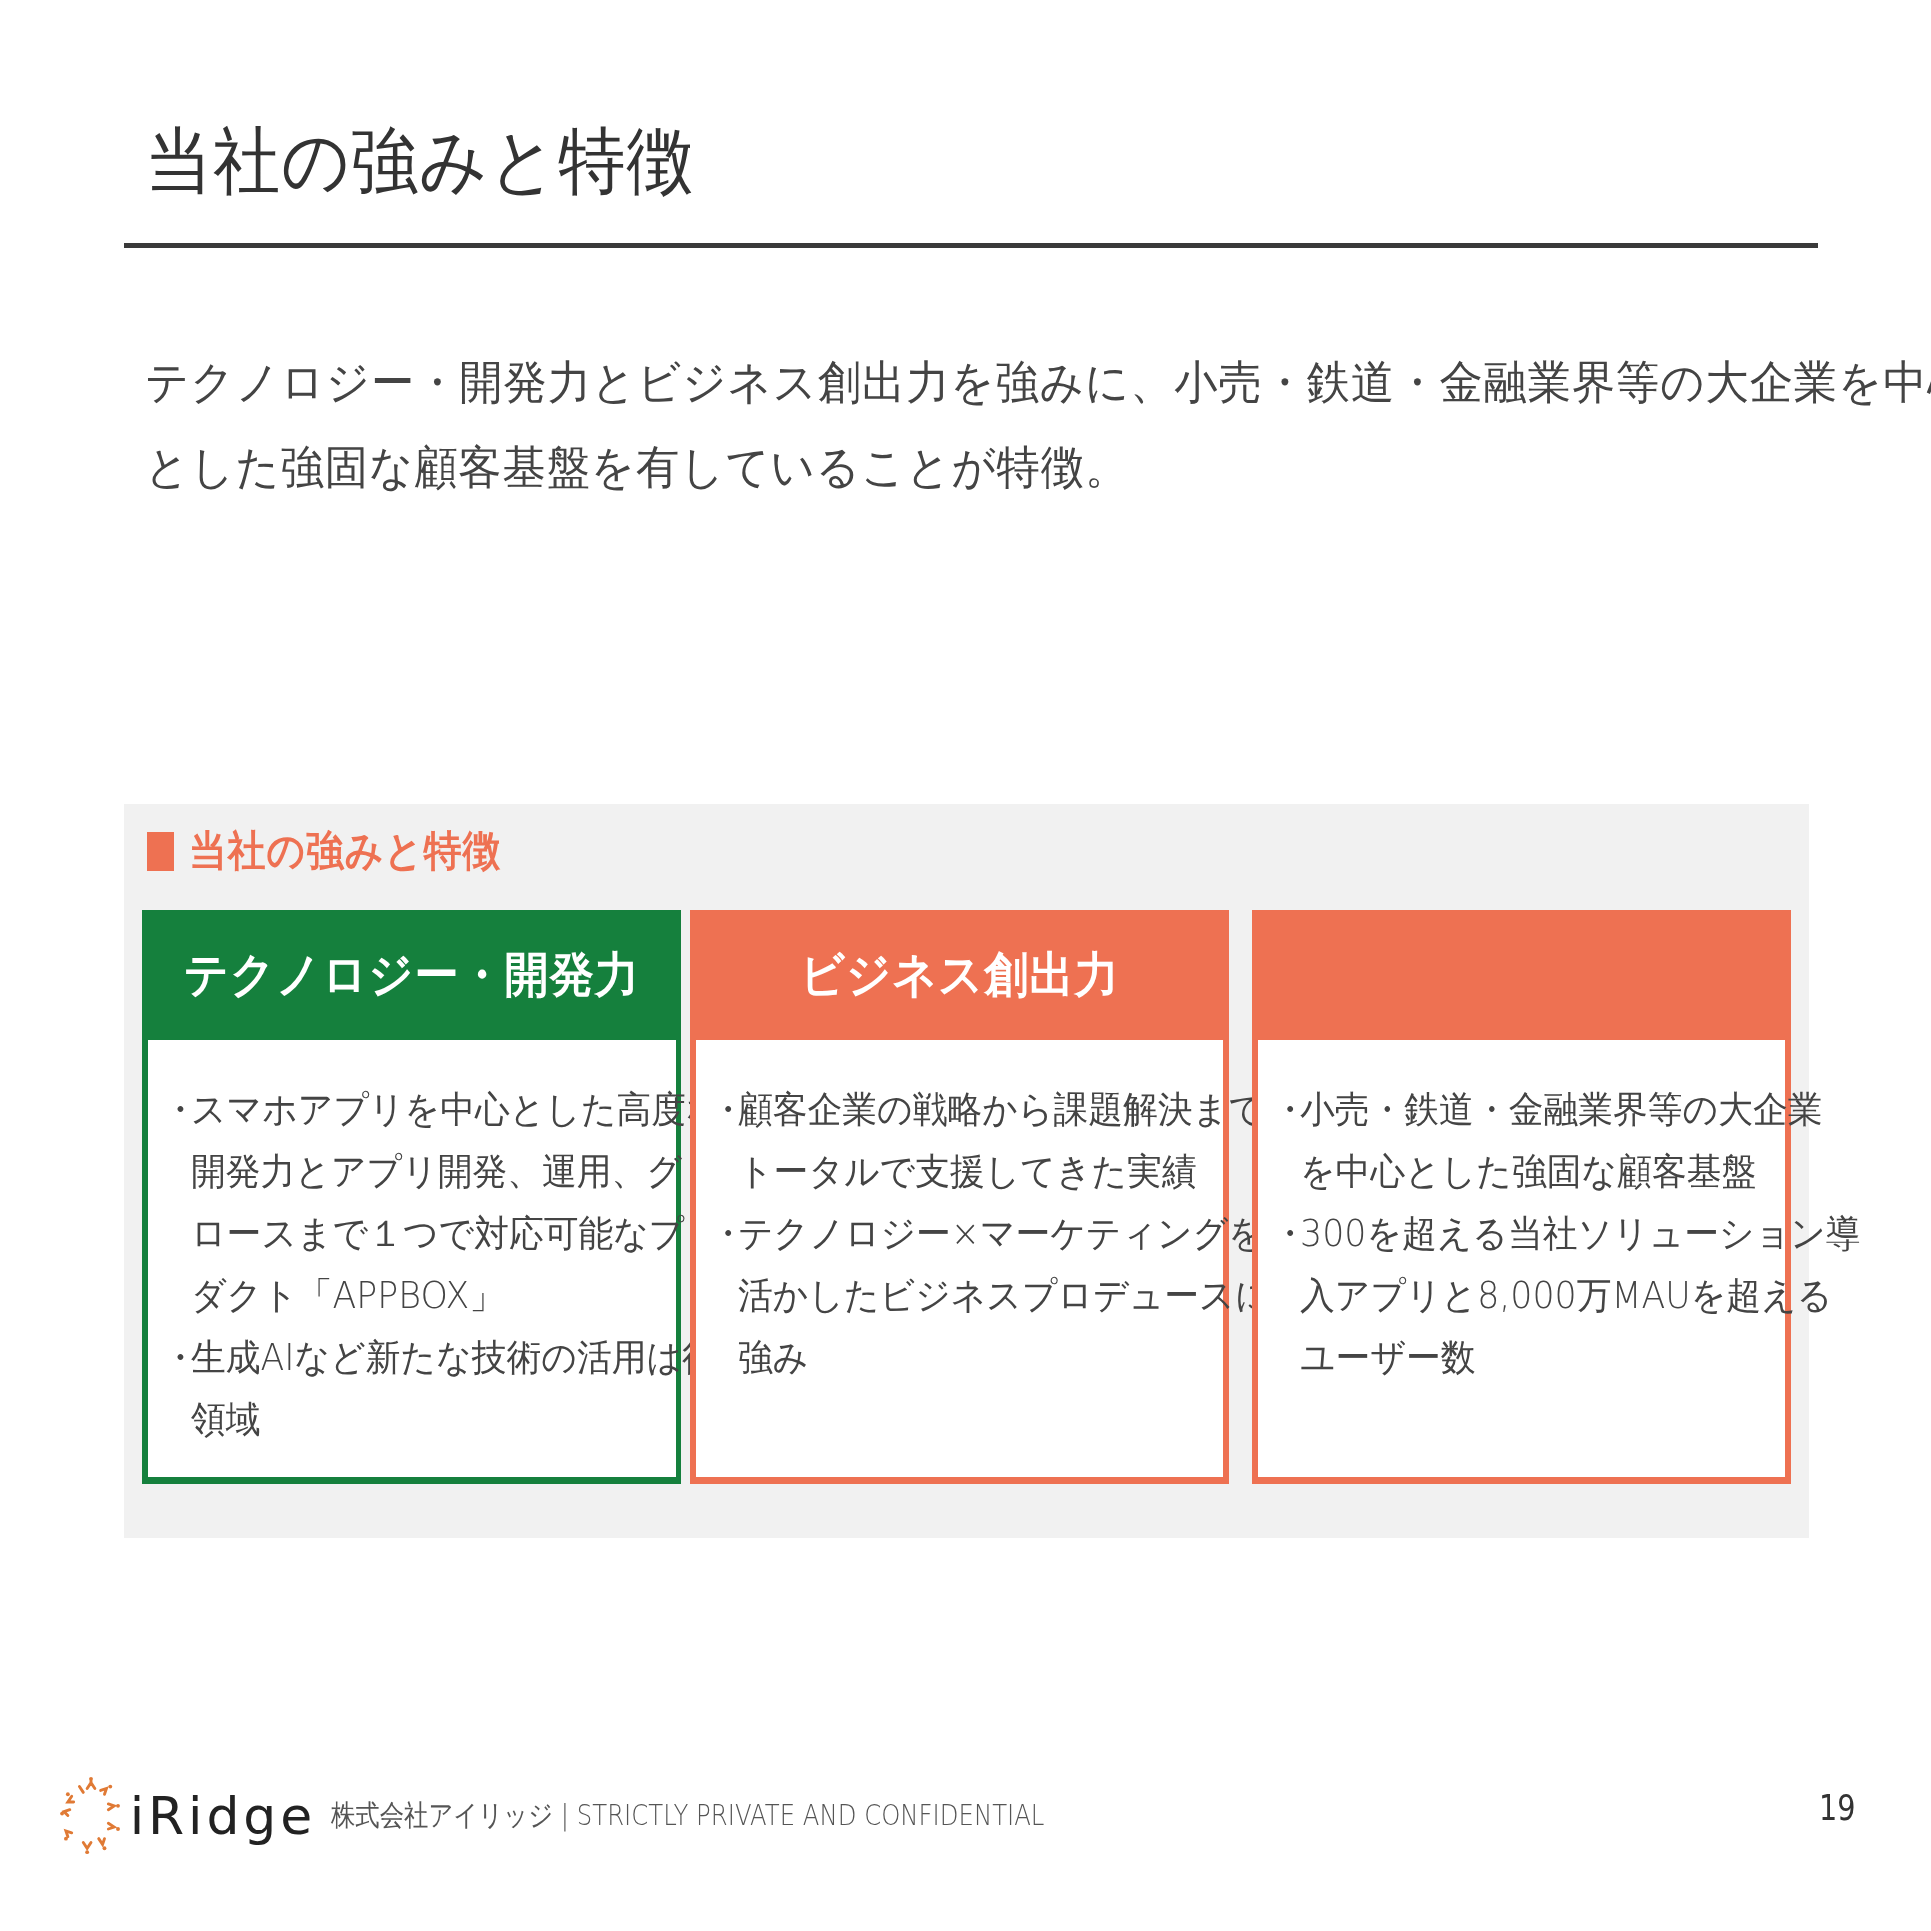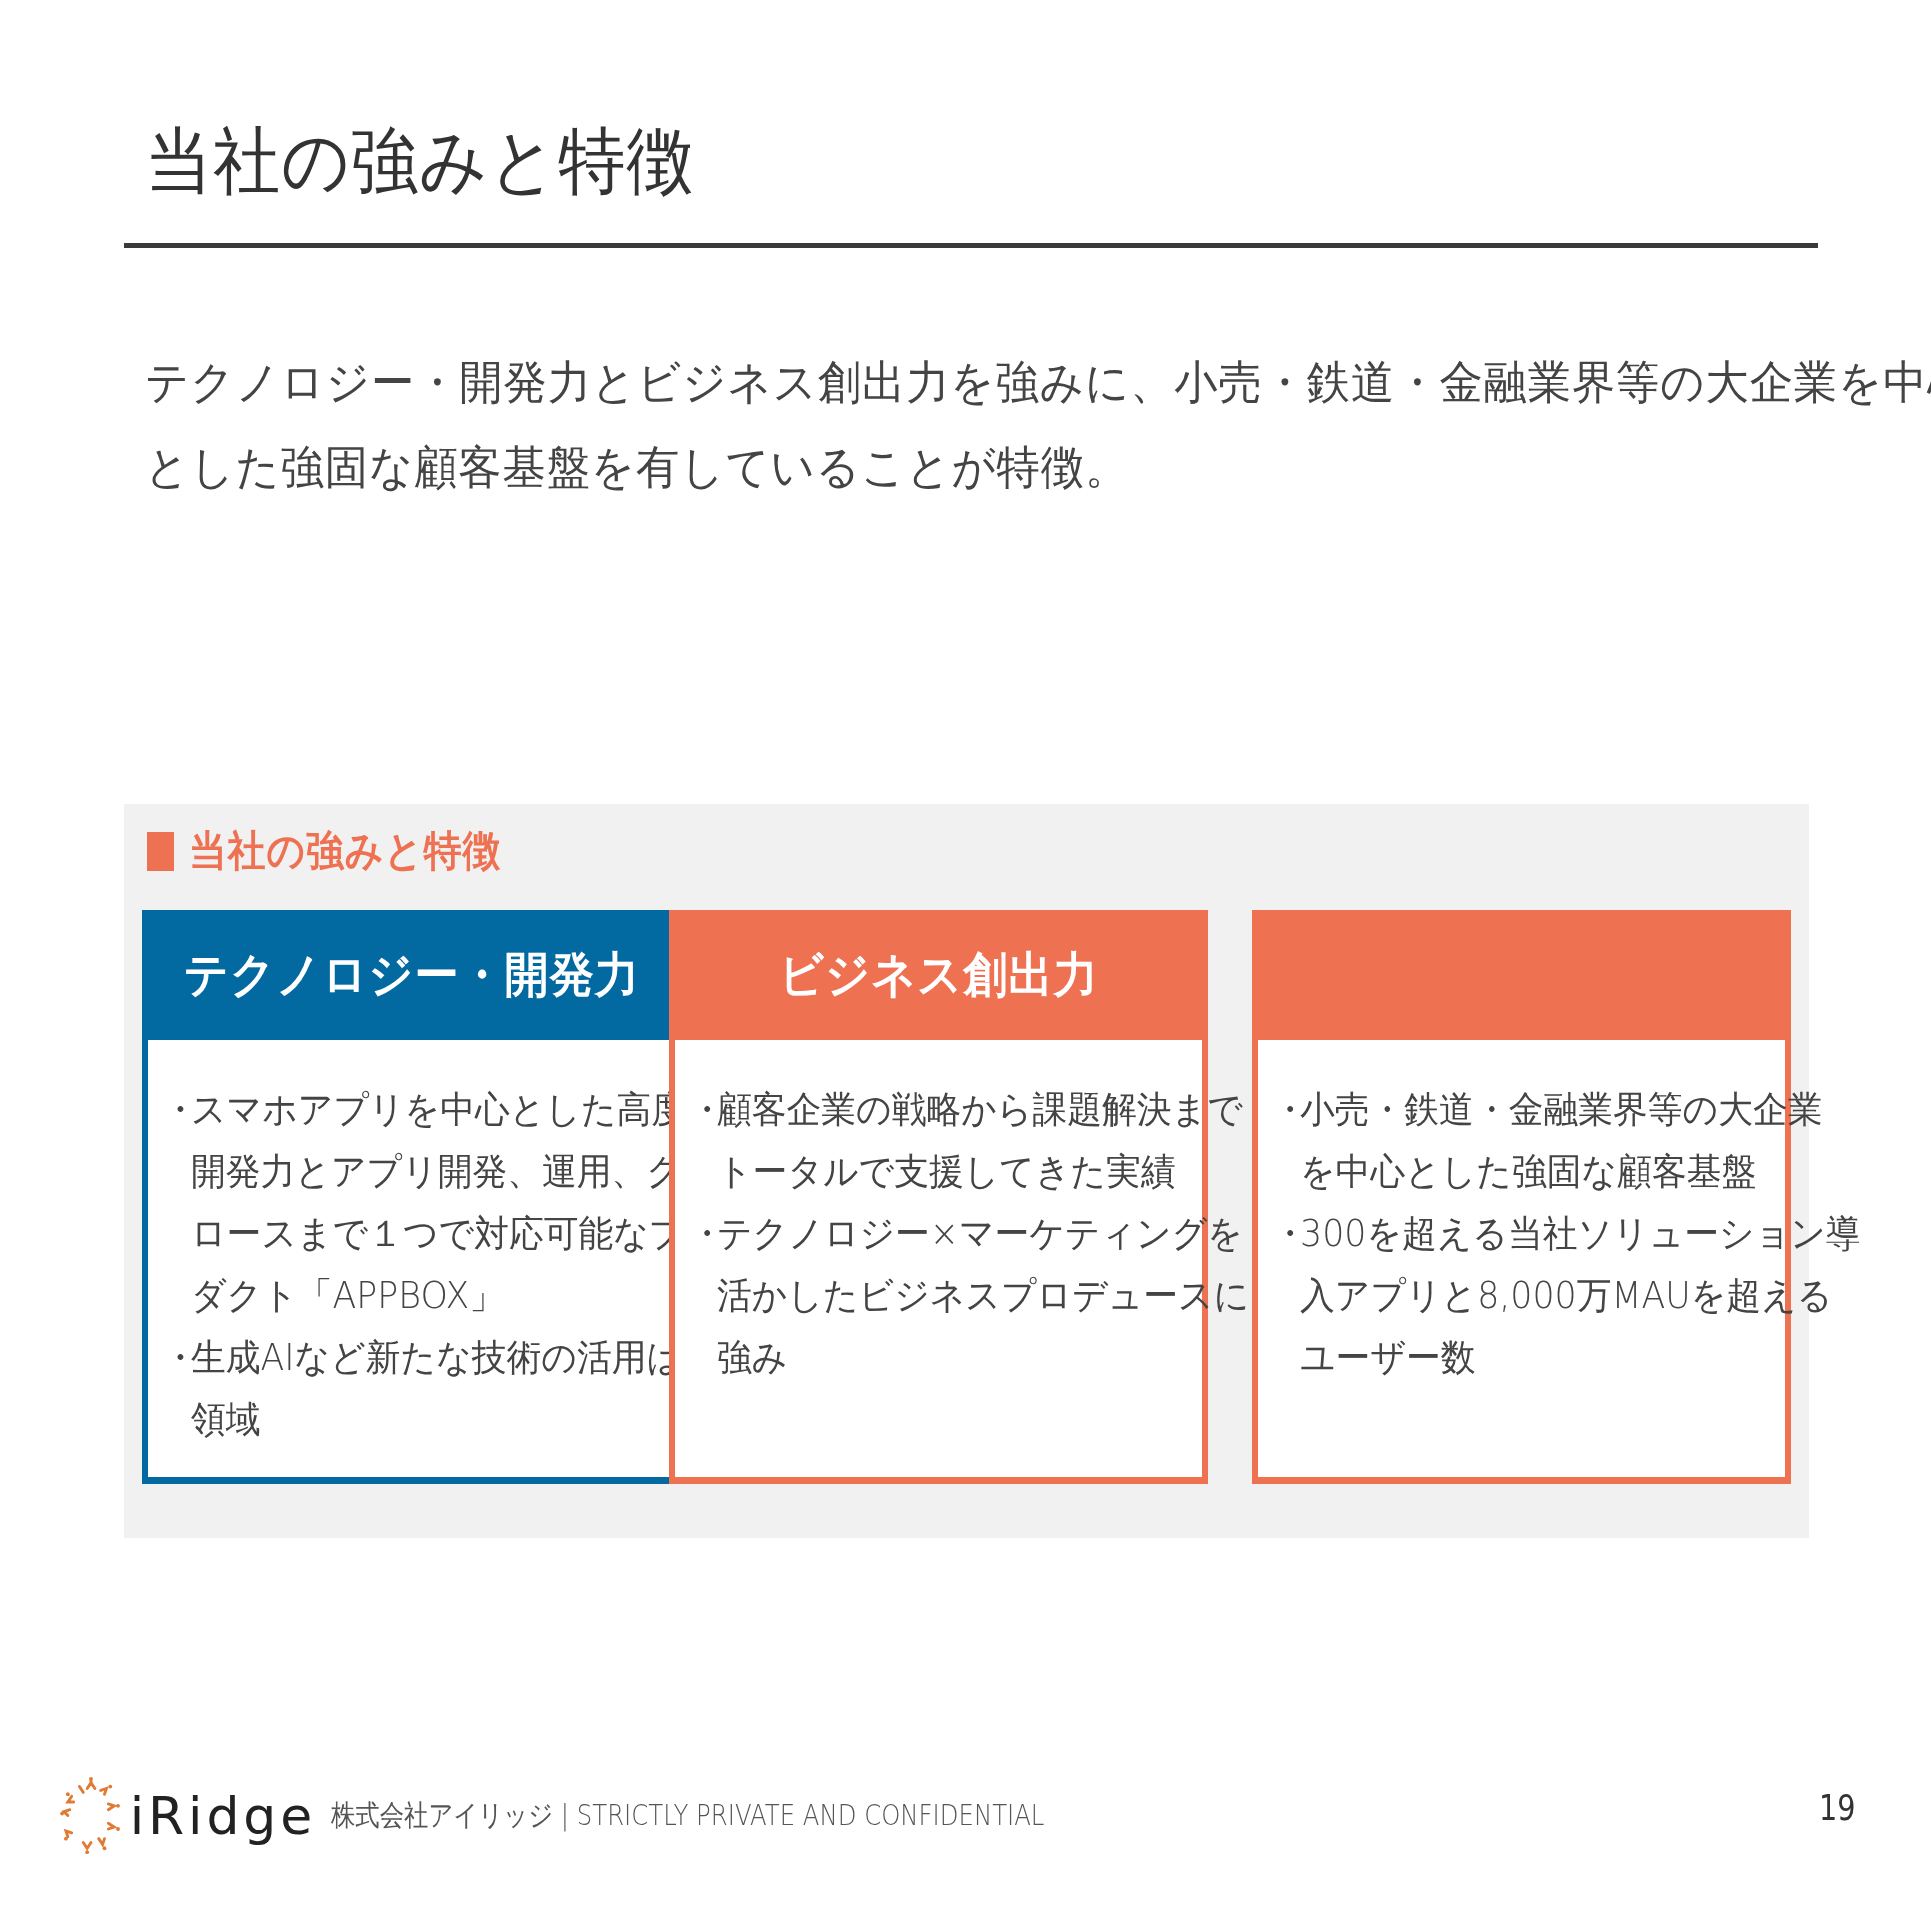--- a/index.html
+++ b/index.html
@@ -37,21 +37,21 @@
       width: 27px; height: 39px; background: #ee7152; margin-right: 15.4px;
     }
     .panel-heading-text {
       font-size: 42px; font-weight: bold; color: #ee7152; letter-spacing: 1px;
       transform: scaleX(0.9); transform-origin: left; white-space: nowrap;
     }
     .card {
       position: absolute; top: 106px; width: 539px; height: 574px;
       background: #ee7152; box-sizing: border-box;
     }
-    .card.first { background: #0369a1; }
+    .card.first { background: #15803d; }
     .card-header {
       height: 130px; display: flex; align-items: center; justify-content: center;
       color: #ffffff; font-size: 48px; font-weight: bold; letter-spacing: 1px;
       white-space: nowrap;
     }
     .card-header span { display: inline-block; transform: scaleX(0.92); }
     .card-body {
       position: absolute; left: 5.8px; right: 5.8px; top: 130px; bottom: 6.8px;
       background: #ffffff; box-sizing: border-box; padding: 39px 9.7px 0 13.5px;
     }
@@ -115,21 +115,21 @@
       <div class="bullet">
         <span class="dot">・</span>
         <div class="txt">
           <span>生成AIなど新たな技術の活用は得意</span>
           <span>領域</span>
         </div>
       </div>
     </div>
   </div>
 
-  <div class="card" style="left:545px;">
+  <div class="card" style="left:566px;">
     <div class="card-header">
       <span>ビジネス創出力</span>
     </div>
     <div class="card-body">
       <div class="bullet">
         <span class="dot">・</span>
         <div class="txt">
           <span>顧客企業の戦略から課題解決まで</span>
           <span>トータルで支援してきた実績</span>
         </div>

